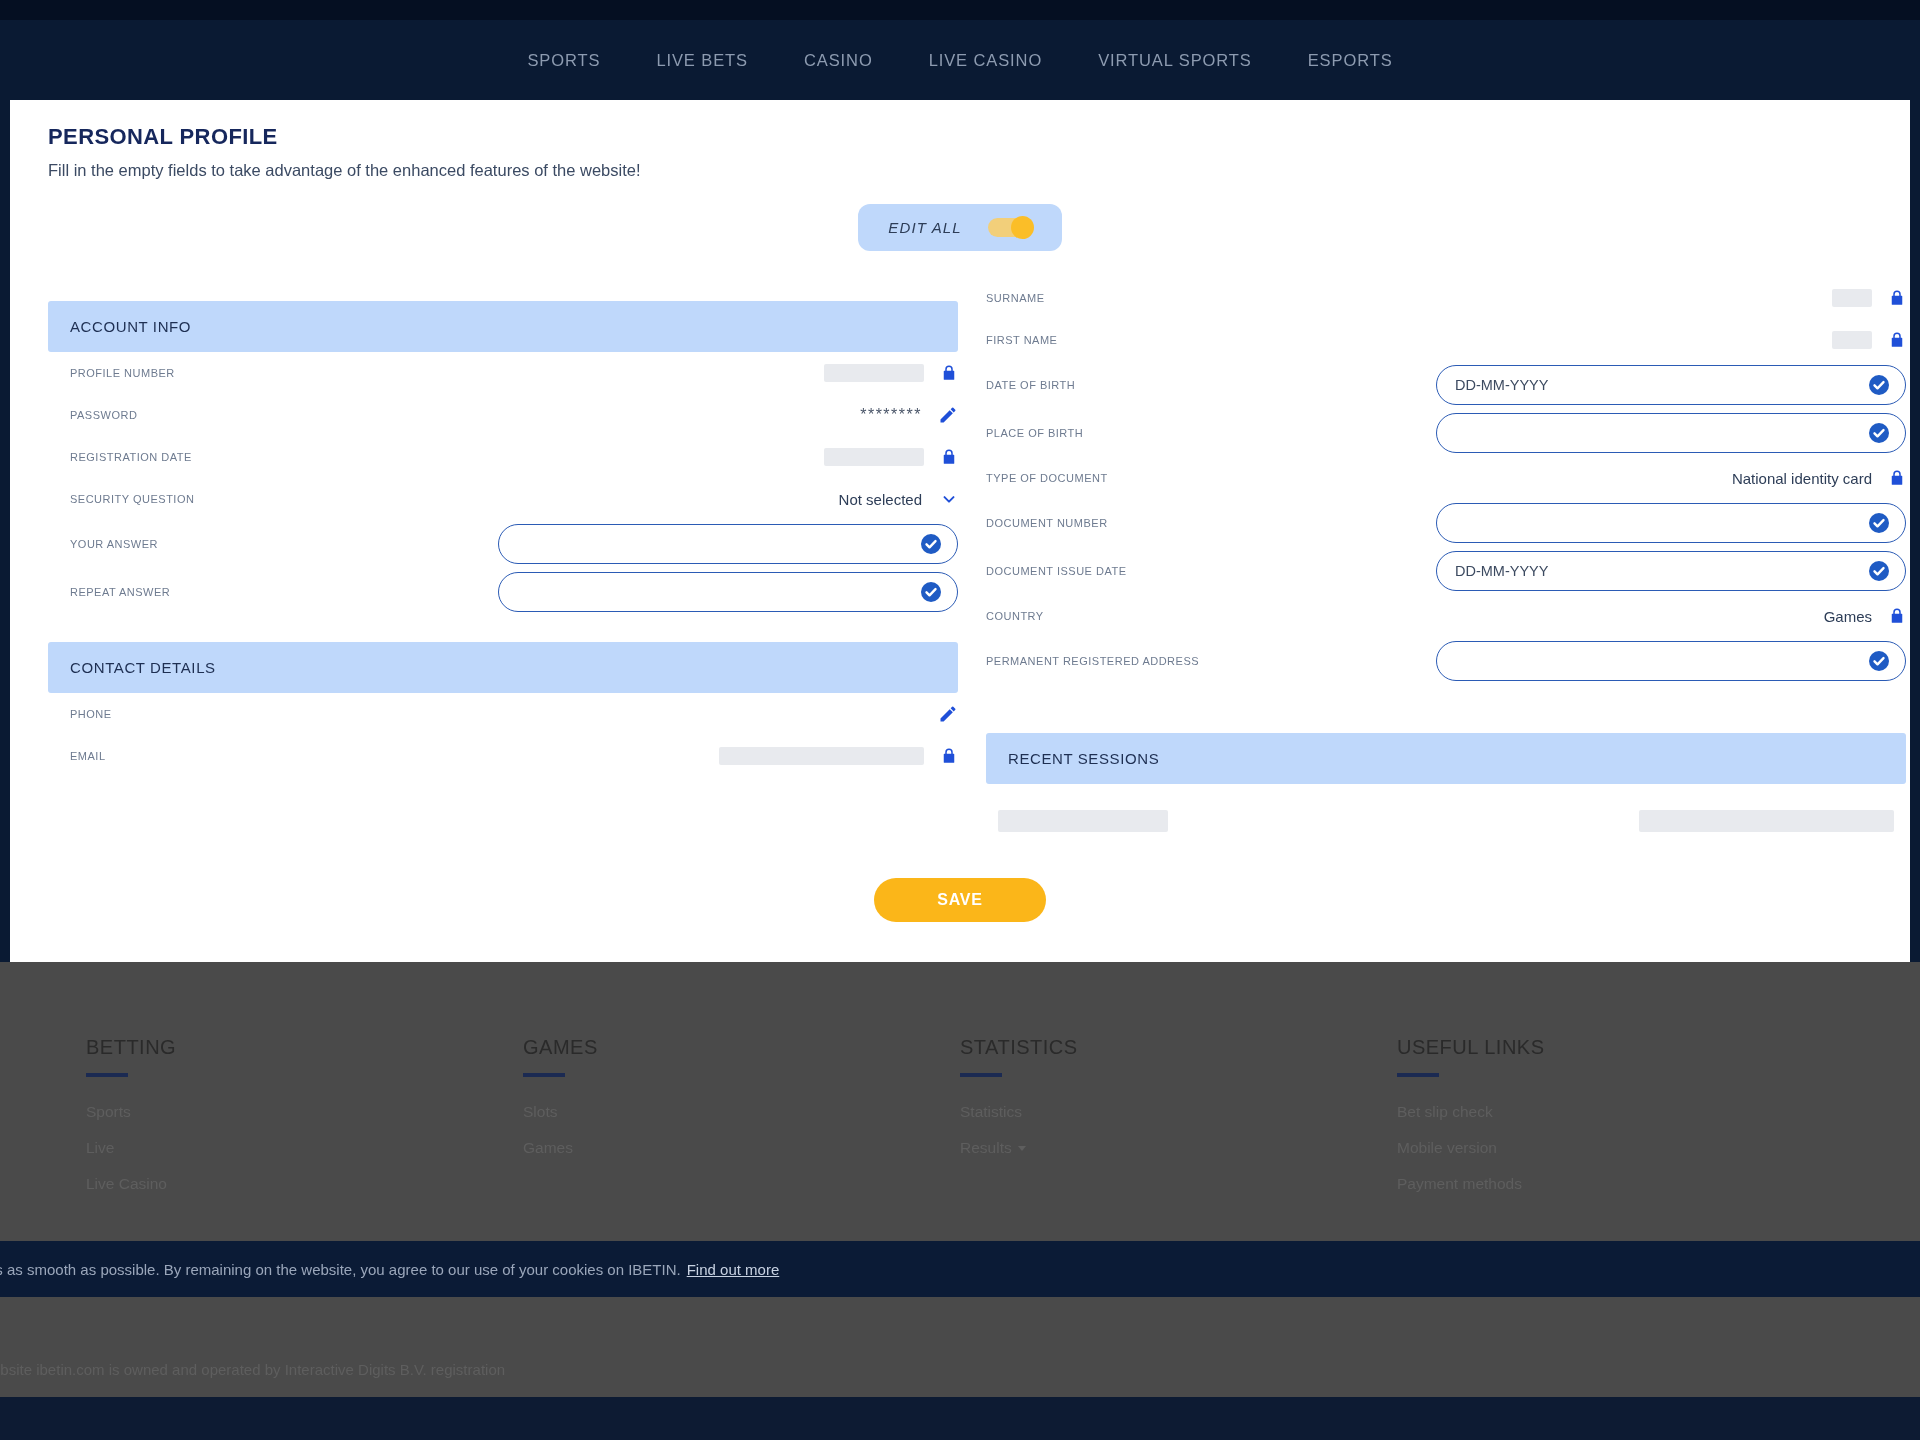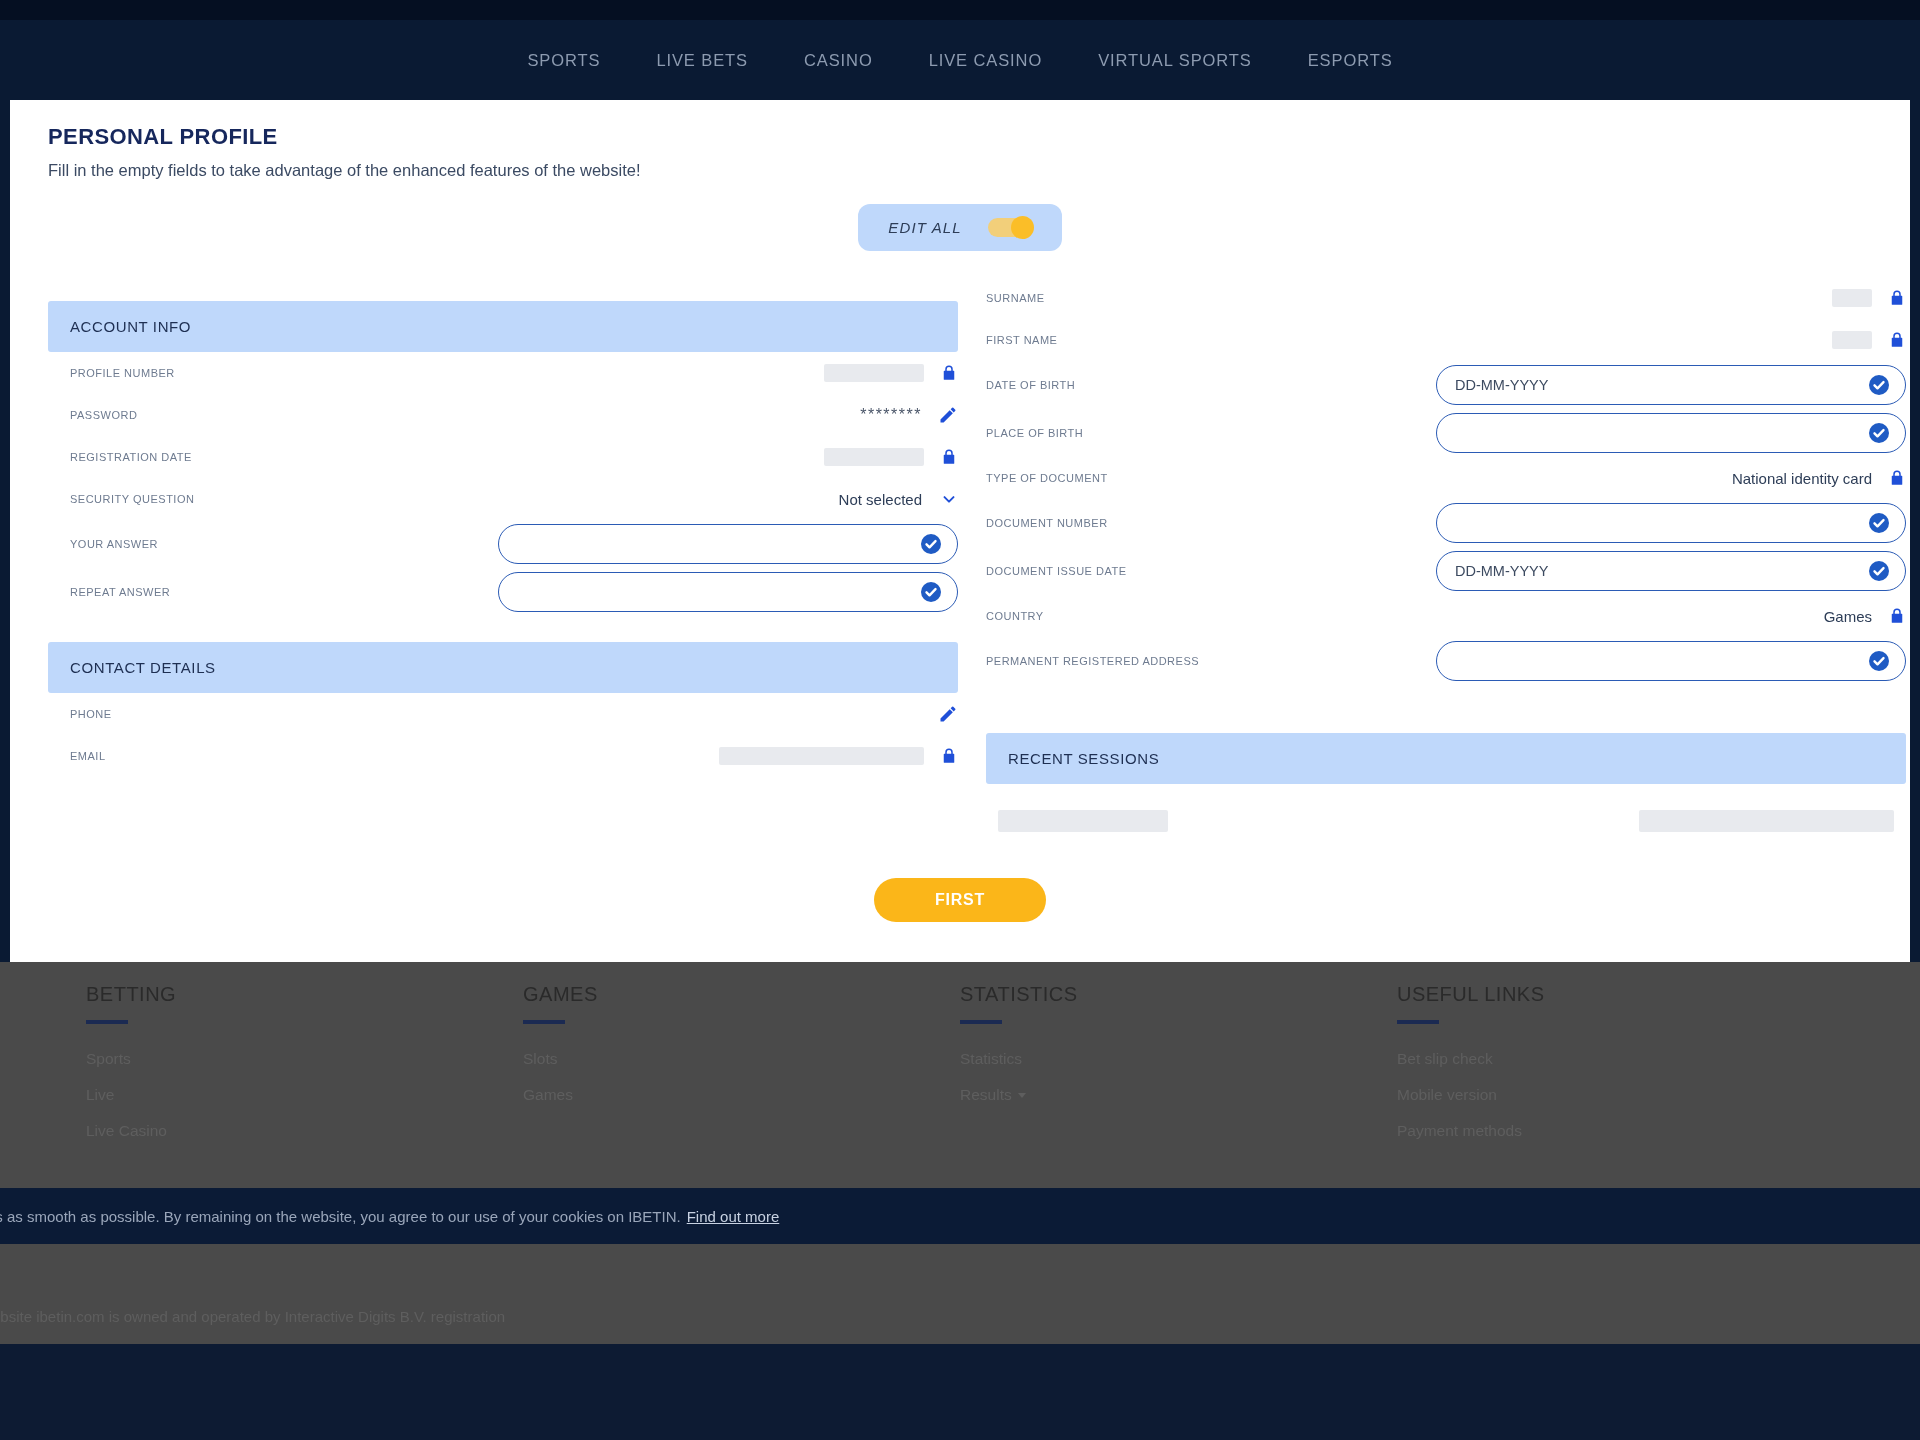--- a/index.html
+++ b/index.html
@@ -231,21 +231,21 @@
     letter-spacing: 0.8px;
     width: 172px;
     height: 44px;
     cursor: pointer;
     font-family: "Liberation Sans", sans-serif;
   }
 
   
   .footer {
     background: #4a4a4a;
-    padding: 21px 86px 30px 86px;
+    padding: 74px 86px 30px 86px;
     display: flex;
   }
   .fcol { width: 460px; }
   .fcol-title {
     color: #2a2a2a;
     font-size: 20px;
     letter-spacing: 0.5px;
     font-weight: 400;
   }
   .fcol-rule {
@@ -568,21 +568,21 @@
       <div class="section-head" style="margin-top:48px">RECENT SESSIONS</div>
       <div class="sessions-body">
         <span class="sess-bar sess-a"></span>
         <span class="sess-bar sess-b"></span>
       </div>
 
     </div>
   </div>
 
   <div class="save-row">
-    <button class="save-btn">FIRST</button>
+    <button class="save-btn">SAVE</button>
   </div>
 
 </div>
 </div>
 
 <div class="footer">
 
   <div class="fcol">
     <div class="fcol-title">BETTING</div>
     <div class="fcol-rule"></div>

